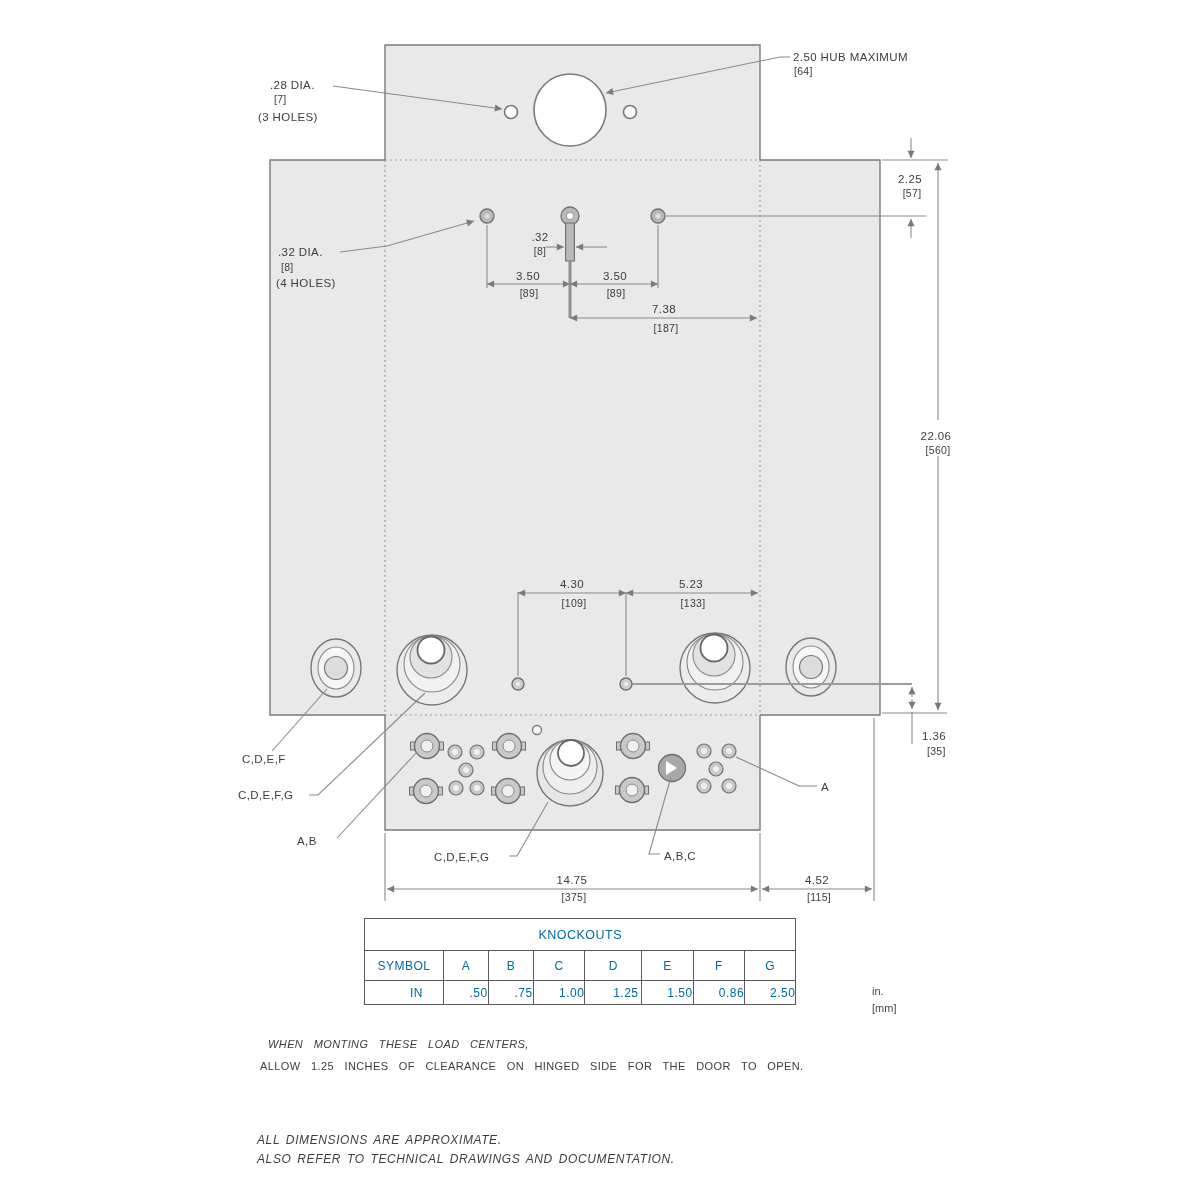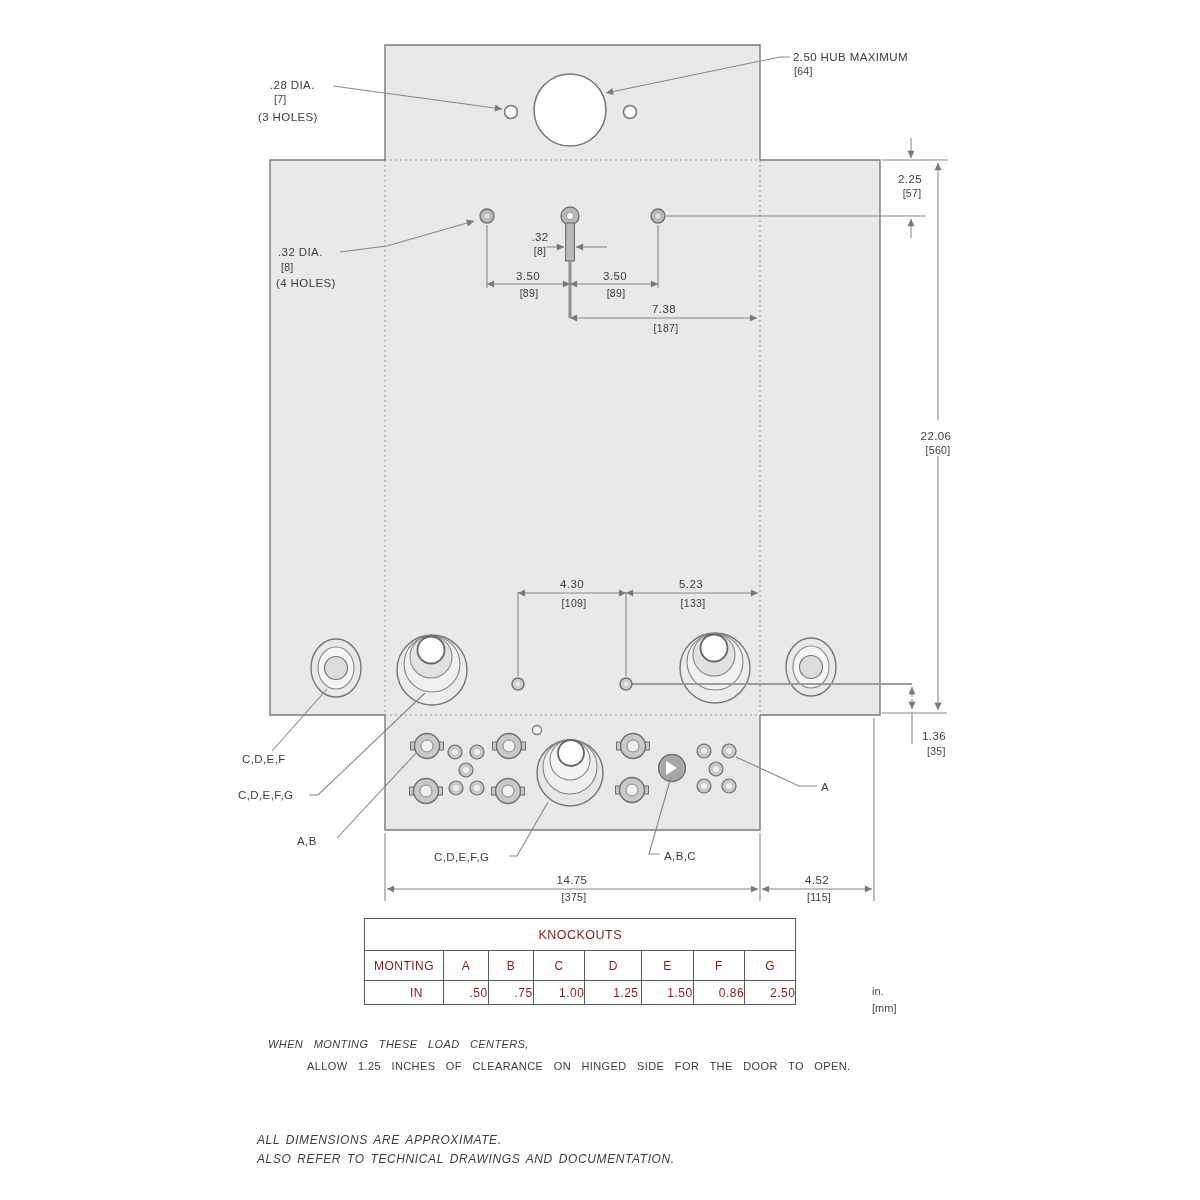--- a/index.html
+++ b/index.html
@@ -10,21 +10,21 @@
   .t11{font-size:11.5px;letter-spacing:.4px;}
   .t10{font-size:10.5px;letter-spacing:.3px;}
   .mid{text-anchor:middle;}
   .ln{stroke:#7a7a7a;stroke-width:1.4;fill:none;}
   .thin{stroke:#8a8a8a;stroke-width:1.1;fill:none;}
   .dash{stroke:#949494;stroke-width:1.2;fill:none;stroke-dasharray:1.8 3.2;}
   .fillp{fill:#e9e9e9;}
   .holine{stroke:#9c9c9c;stroke-width:2.2;fill:none;}
   #ko-table{position:absolute;left:364px;top:918px;border-collapse:collapse;table-layout:fixed;}
   #ko-table td{border:1.5px solid #5a5a5a;text-align:center;vertical-align:middle;
-      font-size:12px;color:#7f1d1d;letter-spacing:.5px;padding:0;background:#fff;}
+      font-size:12px;color:#0369a1;letter-spacing:.5px;padding:0;background:#fff;}
   #ko-table .hdr{height:31px;font-size:12.5px;}
   #ko-table .r1 td{height:29px;}
   #ko-table .r2 td{height:23px;padding-left:25px;}
   #ko-table .r3 td{height:23px;}
   .units{position:absolute;left:872px;top:983px;width:48px;
       font-size:11px;color:#464646;line-height:17px;}
   .note{position:absolute;color:#3c3c3c;white-space:nowrap;}
   .note-a{font-size:11px;letter-spacing:.4px;word-spacing:7px;}
   .note-b{font-size:12px;letter-spacing:.6px;word-spacing:2px;font-style:italic;}
 </style>
@@ -305,21 +305,21 @@
     <col style="width:57px">
         <col style="width:51px">
         <col style="width:50px">
         <col style="width:51px">
   </colgroup>
   <tbody>
         <tr>
           <td class="hdr" colspan="8">KNOCKOUTS</td>
         </tr>
   <tr class="r1">
-    <td>MONTING</td>
+    <td>SYMBOL</td>
     <td>A</td>
     <td>B</td>
     <td>C</td>
     <td>D</td>
     <td>E</td>
     <td>F</td>
     <td>G</td>
   </tr>
   <tr class="r2">
     <td>IN</td>
@@ -333,17 +333,17 @@
   </tr>
 </tbody>
     </table>
 
 <div class="units">
   <div>in.</div>
   <div>[mm]</div>
 </div>
 
 <div class="note note-a" style="left:268px;top:1038px;font-style:italic;">WHEN MONTING THESE LOAD CENTERS,</div>
-<div class="note note-a" style="left:260px;top:1060px;margin-left:47px;">ALLOW 1.25 INCHES OF CLEARANCE ON HINGED SIDE FOR THE DOOR TO OPEN.</div>
+<div class="note note-a" style="left:260px;top:1060px;">ALLOW 1.25 INCHES OF CLEARANCE ON HINGED SIDE FOR THE DOOR TO OPEN.</div>
 <div class="note note-b" style="left:257px;top:1133px;">ALL DIMENSIONS ARE APPROXIMATE.</div>
 <div class="note note-b" style="left:257px;top:1152px;">ALSO REFER TO TECHNICAL DRAWINGS AND DOCUMENTATION.</div>
 
 </div>
 
 </body></html>

